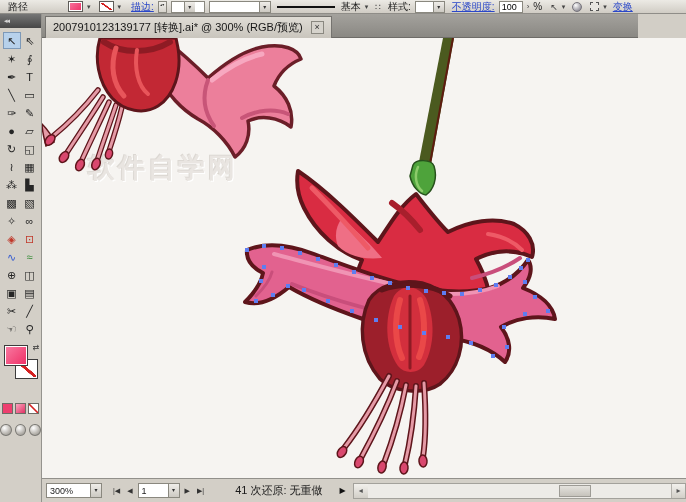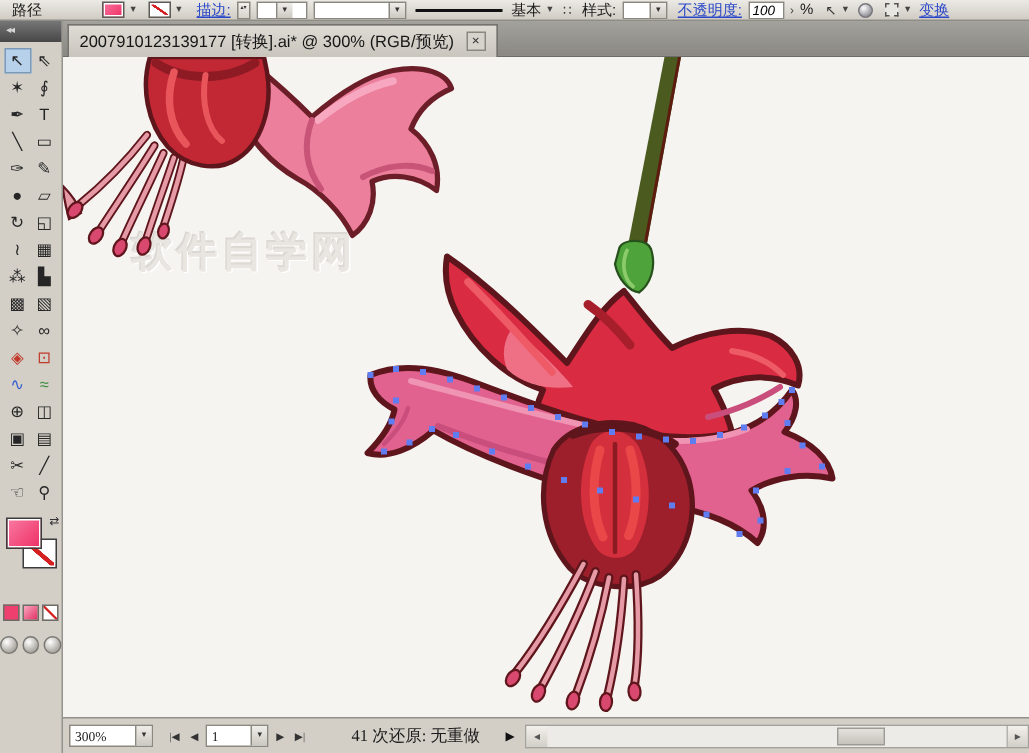--- a/index.html
+++ b/index.html
@@ -24,24 +24,24 @@
   .combo .arrow { width:11px; height:100%; background:linear-gradient(#efede9,#ccc9c2);
     border-left:1px solid #8a887f; font-size:6px; text-align:center; line-height:10px; color:#333; }
   .stepper { width:9px; height:12px; border:1px solid #8a887f; background:linear-gradient(#f2f0ec,#d6d3cc);
     font-size:4px; line-height:5px; text-align:center; color:#333; }
   .line-preview { width:58px; height:2px; background:#111; margin:0 2px; }
   .mini-icon { font-size:9px; color:#3a3a3a; line-height:12px; }
   .sphere { width:10px; height:10px; border-radius:50%;
     background:radial-gradient(circle at 35% 30%,#fdfdfd,#9a98a0 70%,#6d6b72); border:1px solid #77757c; }
   .dashed-box { width:9px; height:9px; border:1px dashed #555; background:#e8e6e1; }
   input.num { width:24px; height:12px; border:1px solid #8a887f; font-size:9px; padding:0 2px;
-    font-family:inherit;font-style:italic; }
-
-  
-  .tab-strip { position:absolute; left:42px; top:14px; width:644px; height:24px;
+    font-family:inherit; }
+
+  
+  .tab-strip { position:absolute; left:42px; top:14px; width:596px; height:24px;
     background:linear-gradient(#a4a29d,#8a8883); border-bottom:1px solid #6e6c68; z-index:4; }
   .doc-tab { position:absolute; left:3px; top:2px; height:22px;
     background:linear-gradient(#dfdcd5,#c9c5bd); border:1px solid #75736f; border-bottom:none;
     display:flex; align-items:center; gap:8px; padding:0 7px; font-size:11px; color:#161616; }
   .tab-close { width:13px; height:13px; border:1px solid #8a8880; background:#d6d3cc;
     font-size:9px; line-height:11px; text-align:center; color:#333; cursor:pointer; }
 
   
   .toolbar { position:absolute; left:0; top:14px; width:42px; height:488px;
     background:#d3cfc7; border-right:1px solid #95938e; z-index:5; }
@@ -76,21 +76,21 @@
     color:#e9e5e1; user-select:none; }
   .wm-title { font-size:27px; font-weight:bold; letter-spacing:3px;
     text-shadow:-1px -1px 0 #dcd8d3, 1px 1px 0 #ffffff; }
   .wm-url { font-size:13px; font-weight:bold; letter-spacing:2px; margin-top:2px;
     text-shadow:-1px -1px 0 #dcd8d3, 1px 1px 0 #ffffff; }
   svg.art { position:absolute; left:0; top:0; z-index:3; }
 
   
   .status-bar { position:absolute; left:42px; top:478px; width:644px; height:24px;
     background:#d3cfc7; border-top:1px solid #92908b; display:flex; align-items:center;
-    gap:3px; padding:0 0 0 4px; font-size:10px; color:#1a1a1a; z-index:6;font-family:Liberation Serif, serif; }
+    gap:3px; padding:0 0 0 4px; font-size:10px; color:#1a1a1a; z-index:6; }
   .nav-btn { font-size:7px; color:#333; padding:0 2px; cursor:pointer; }
   .combo.tall { height:15px; }
   .undo-text { font-size:11px; margin-left:26px; }
   .expand-tri { font-size:8px; color:#111; margin-left:14px; cursor:pointer; }
   .hscroll { flex:1; height:16px; margin-left:4px; border:1px solid #a3a19b;
     background:#edebe7; position:relative; display:flex; align-items:center; }
   .hs-arrow { width:14px; height:100%; background:linear-gradient(#f2f0ec,#d2cfc8);
     font-size:8px; line-height:14px; text-align:center; color:#555; cursor:pointer; }
   .hs-arrow.right { position:absolute; right:0; top:0; border-left:1px solid #b5b3ad; }
   .hs-thumb { position:absolute; left:62%; width:32px; height:12px; top:1px;

